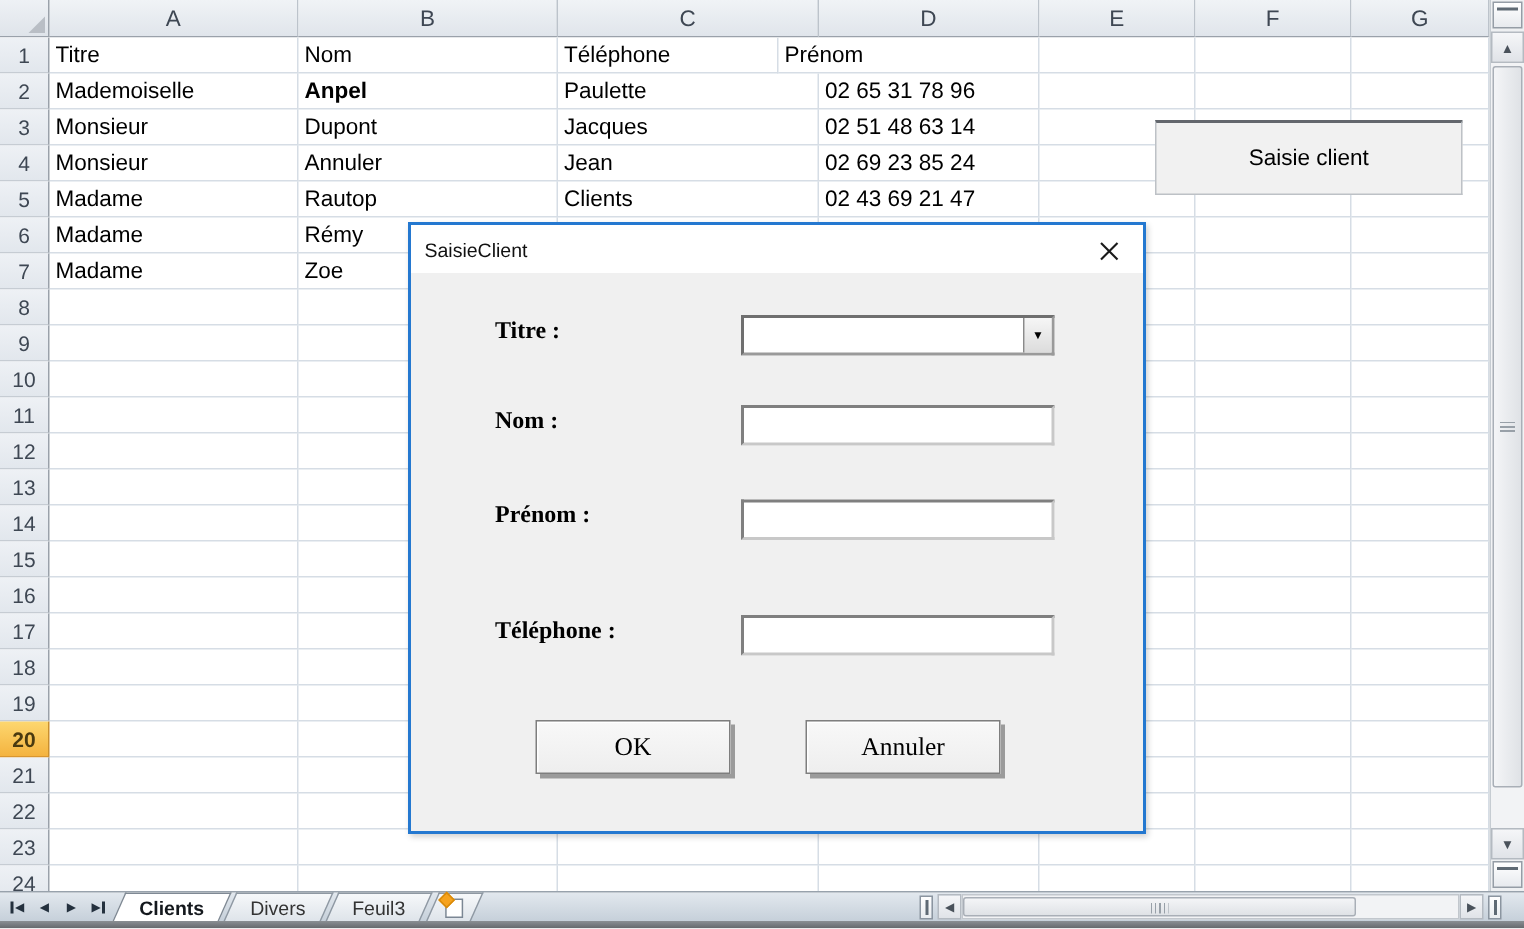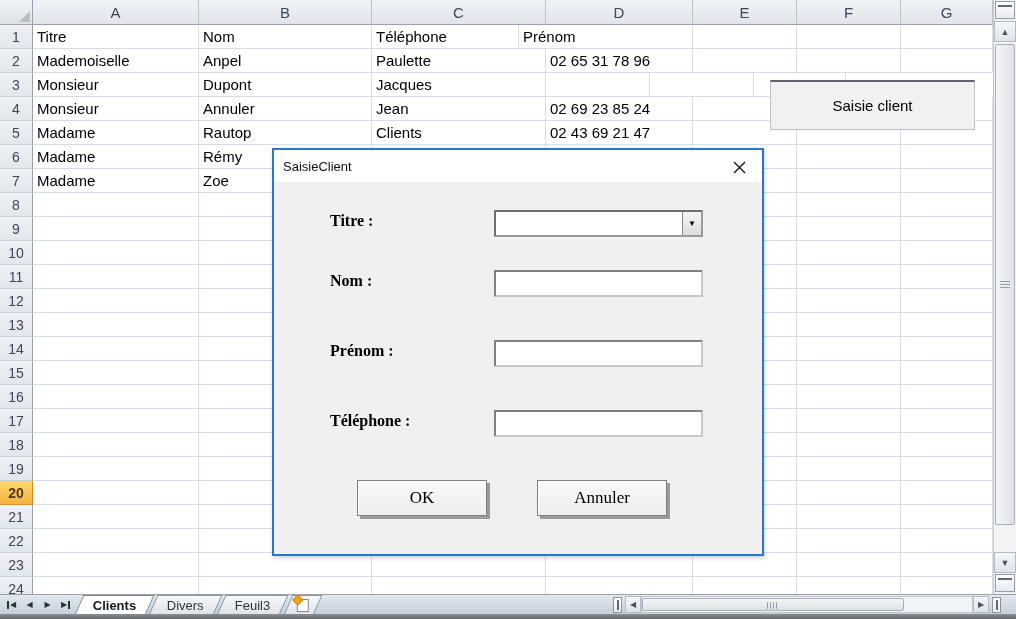--- a/index.html
+++ b/index.html
@@ -135,32 +135,33 @@
         <div class="cell" style="width: 173px;">Nom</div>
         <div class="cell" style="width: 147px;">Téléphone</div>
         <div class="cell" style="width: 174px;">Prénom</div>
         <div class="cell" style="width: 104px;"></div>
         <div class="cell" style="width: 104px;"></div>
         <div class="cell" style="width: 92px;"></div>
       </div>
       <div class="grow">
         <div class="rowh">2</div>
         <div class="cell" style="width: 166px;">Mademoiselle</div>
-        <div class="cell" style="width: 173px;">Anpel</div>
+        <div class="cell" style="width: 173px; font-weight: bold;">Anpel</div>
         <div class="cell" style="width: 174px;">Paulette</div>
         <div class="cell" style="width: 147px;">02 65 31 78 96</div>
         <div class="cell" style="width: 104px;"></div>
         <div class="cell" style="width: 104px;"></div>
         <div class="cell" style="width: 92px;"></div>
       </div>
       <div class="grow">
         <div class="rowh">3</div>
         <div class="cell" style="width: 166px;">Monsieur</div>
         <div class="cell" style="width: 173px;">Dupont</div>
         <div class="cell" style="width: 174px;">Jacques</div>
+        <div class="cell" style="width: 147px;">02 51 48 63 14</div>
         <div class="cell" style="width: 104px;"></div>
         <div class="cell" style="width: 104px;"></div>
         <div class="cell" style="width: 92px;"></div>
       </div>
       <div class="grow">
         <div class="rowh">4</div>
         <div class="cell" style="width: 166px;">Monsieur</div>
         <div class="cell" style="width: 173px;">Annuler</div>
         <div class="cell" style="width: 174px;">Jean</div>
         <div class="cell" style="width: 147px;">02 69 23 85 24</div>
@@ -406,21 +407,21 @@
               <span class="combo-value"></span>
               <div class="combo-btn">
                 <span>▼</span>
               </div>
             </div>
           </div>
           <div class="fieldrow" style="top: 88px; padding-left: 32px;">
             <span class="flabel">Nom :</span>
             <div class="tbox"></div>
           </div>
-          <div class="fieldrow" style="top: 158px;">
+          <div class="fieldrow" style="top: 151px;">
             <span class="flabel">Prénom :</span>
             <div class="tbox"></div>
           </div>
           <div class="fieldrow" style="top: 228px;">
             <span class="flabel">Téléphone :</span>
             <div class="tbox"></div>
           </div>
         </div>
       <div id="dlgbuttons">
           <div class="dbtn" style="left: 83px;">OK</div>

